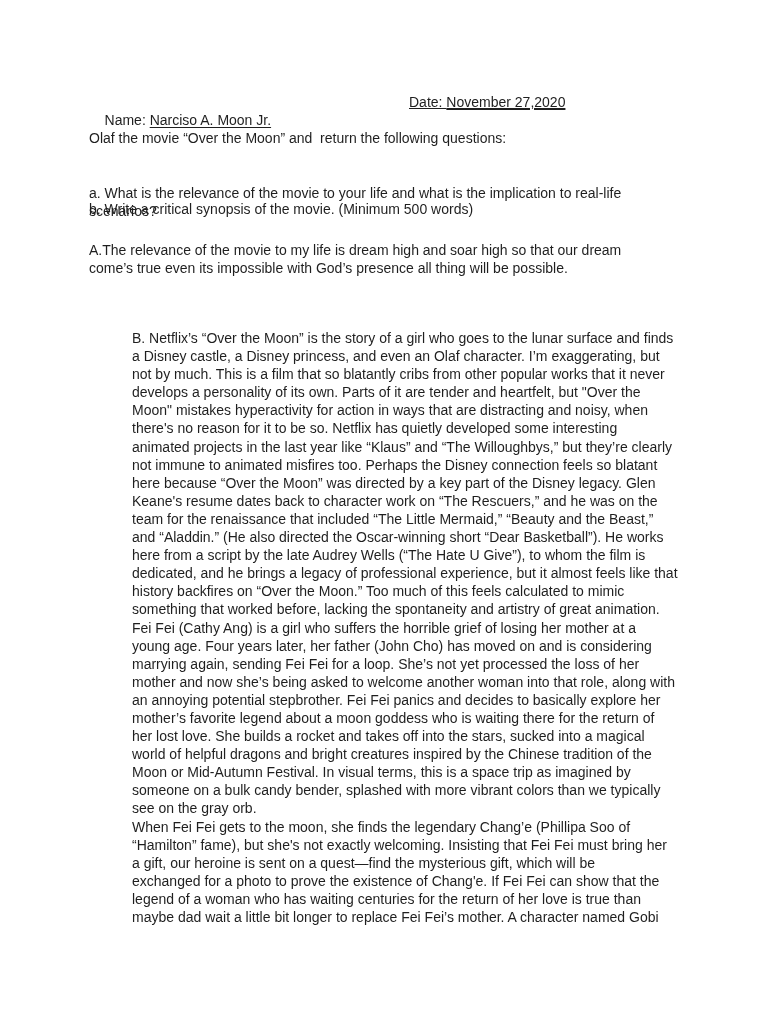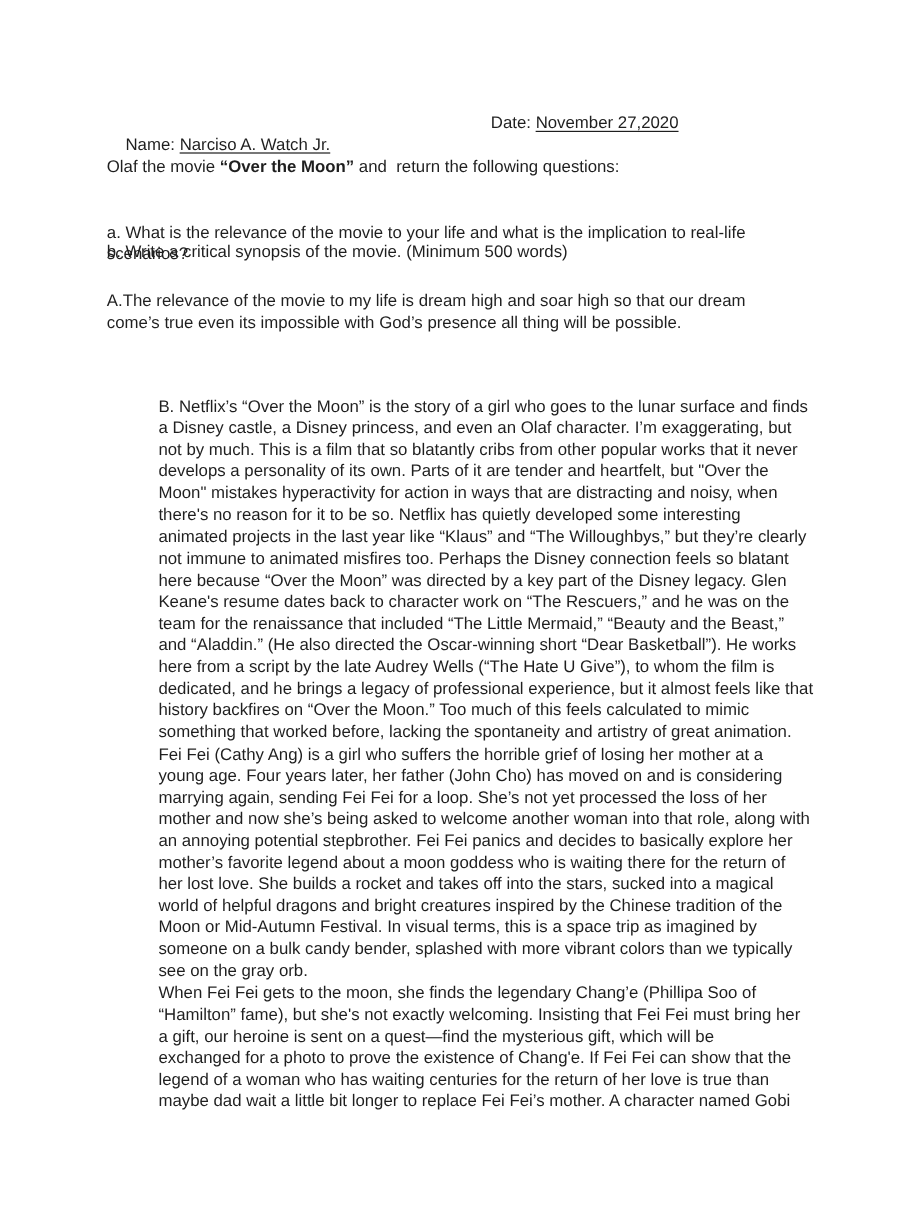--- a/index.html
+++ b/index.html
@@ -32,26 +32,27 @@
     text-decoration: underline;
     text-underline-offset: 2px;
   }
   .header-row {
     top: 93px;
   }
   .date-field {
     position: absolute;
     left: 320px;
     top: 0;
+    text-decoration: underline;
   }
   .instruction {
     top: 129px;
   }
   .instruction strong {
-    font-weight: bold;
+    font-weight: normal;
     margin-top: 34px;
   }
   .question-a {
     top: 148px;
     margin-top: 36px;
   }
   .question-b {
     top: 200px;
   }
   .answer-a {
@@ -61,21 +62,21 @@
     top: 329px;
     margin-left: 43px;
   }
 </style>
 </head>
 <body>
 
 <div class="page">
 
   <div class="block header-row pre">
-    <span class="name-field"><span>Name: </span><span class="underline">Narciso A. Watch Jr.</span></span>
+    <span class="name-field"><span>Name: </span><span class="underline">Narciso A. Moon Jr.</span></span>
     <span class="date-field"><span>Date: </span><span class="underline">November 27,2020</span></span>
   </div>
 
   <p class="block instruction pre"><span>Olaf the movie </span><strong>“Over the Moon”</strong><span> and  return the following questions:</span></p>
 
   <p class="block question-a pre">a. What is the relevance of the movie to your life and what is the implication to real-life
 scenarios?</p>
 
   <p class="block question-b pre">b. Write a critical synopsis of the movie. (Minimum 500 words)</p>
 

